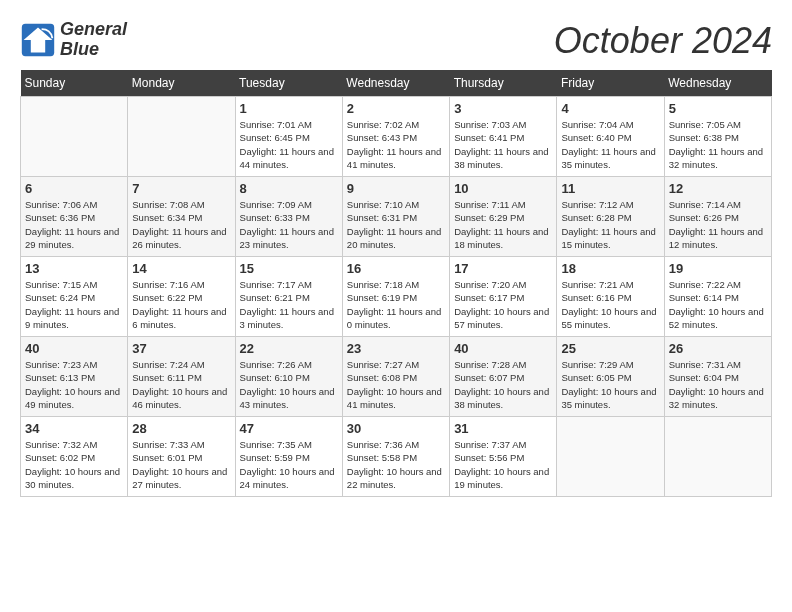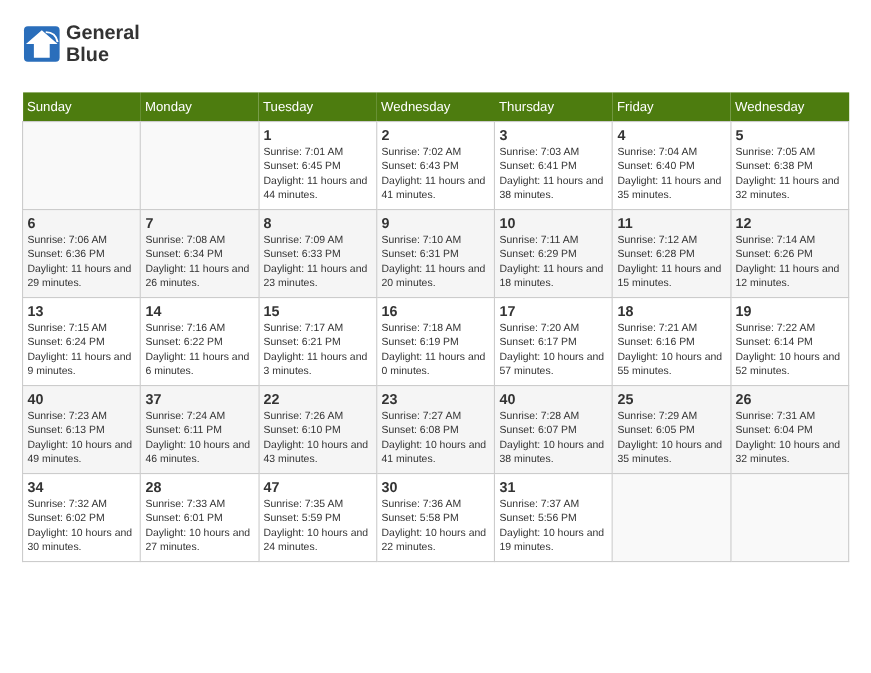--- a/index.html
+++ b/index.html
@@ -7,21 +7,22 @@
       font-family: Arial, sans-serif;
       background: #fff;
       width: 792px;
       min-height: 612px;
       padding: 20px;
     }
     .header {
       display: flex;
       justify-content: space-between;
       align-items: flex-start;
-      margin-bottom: 24px;
+      margin-bottom: 8px;
+      font-style: italic;
     }
     .logo {
       display: flex;
       align-items: center;
       gap: 4px;
     }
     .logo-text {
       font-size: 18px;
       font-weight: bold;
       color: #333;
@@ -43,21 +44,21 @@
     .location {
       font-size: 16px;
       color: #555;
     }
     table {
       width: 100%;
       border-collapse: collapse;
       font-size: 11px;
     }
     thead tr th {
-      background-color: #4d7c0f;
+      background-color: #404040;
       color: #fff;
       padding: 6px 4px;
       text-align: left;
       font-size: 12px;
       font-weight: normal;
     }
     tbody tr td {
       border: 1px solid #ccc;
       vertical-align: top;
       padding: 4px;
@@ -94,20 +95,21 @@
       <rect x="2" y="2" width="36" height="36" rx="4" fill="#2a6ebb"></rect>
       <polygon points="20,6 36,20 28,20 28,34 12,34 12,20 4,20" fill="white"></polygon>
       <path d="M24,8 Q34,8 36,18" stroke="white" stroke-width="2" fill="none"></path>
     </svg>
     <div class="logo-text">
       <span>General</span>
       <span>Blue</span>
     </div>
   </div>
   <div class="title-block">
+    <div class="month-title">October 2024</div>
   </div>
 </div>
 
 <table>
   <thead>
     <tr>
     <th>Sunday</th>
         <th>Monday</th>
         <th>Tuesday</th>
         <th>Wednesday</th>

